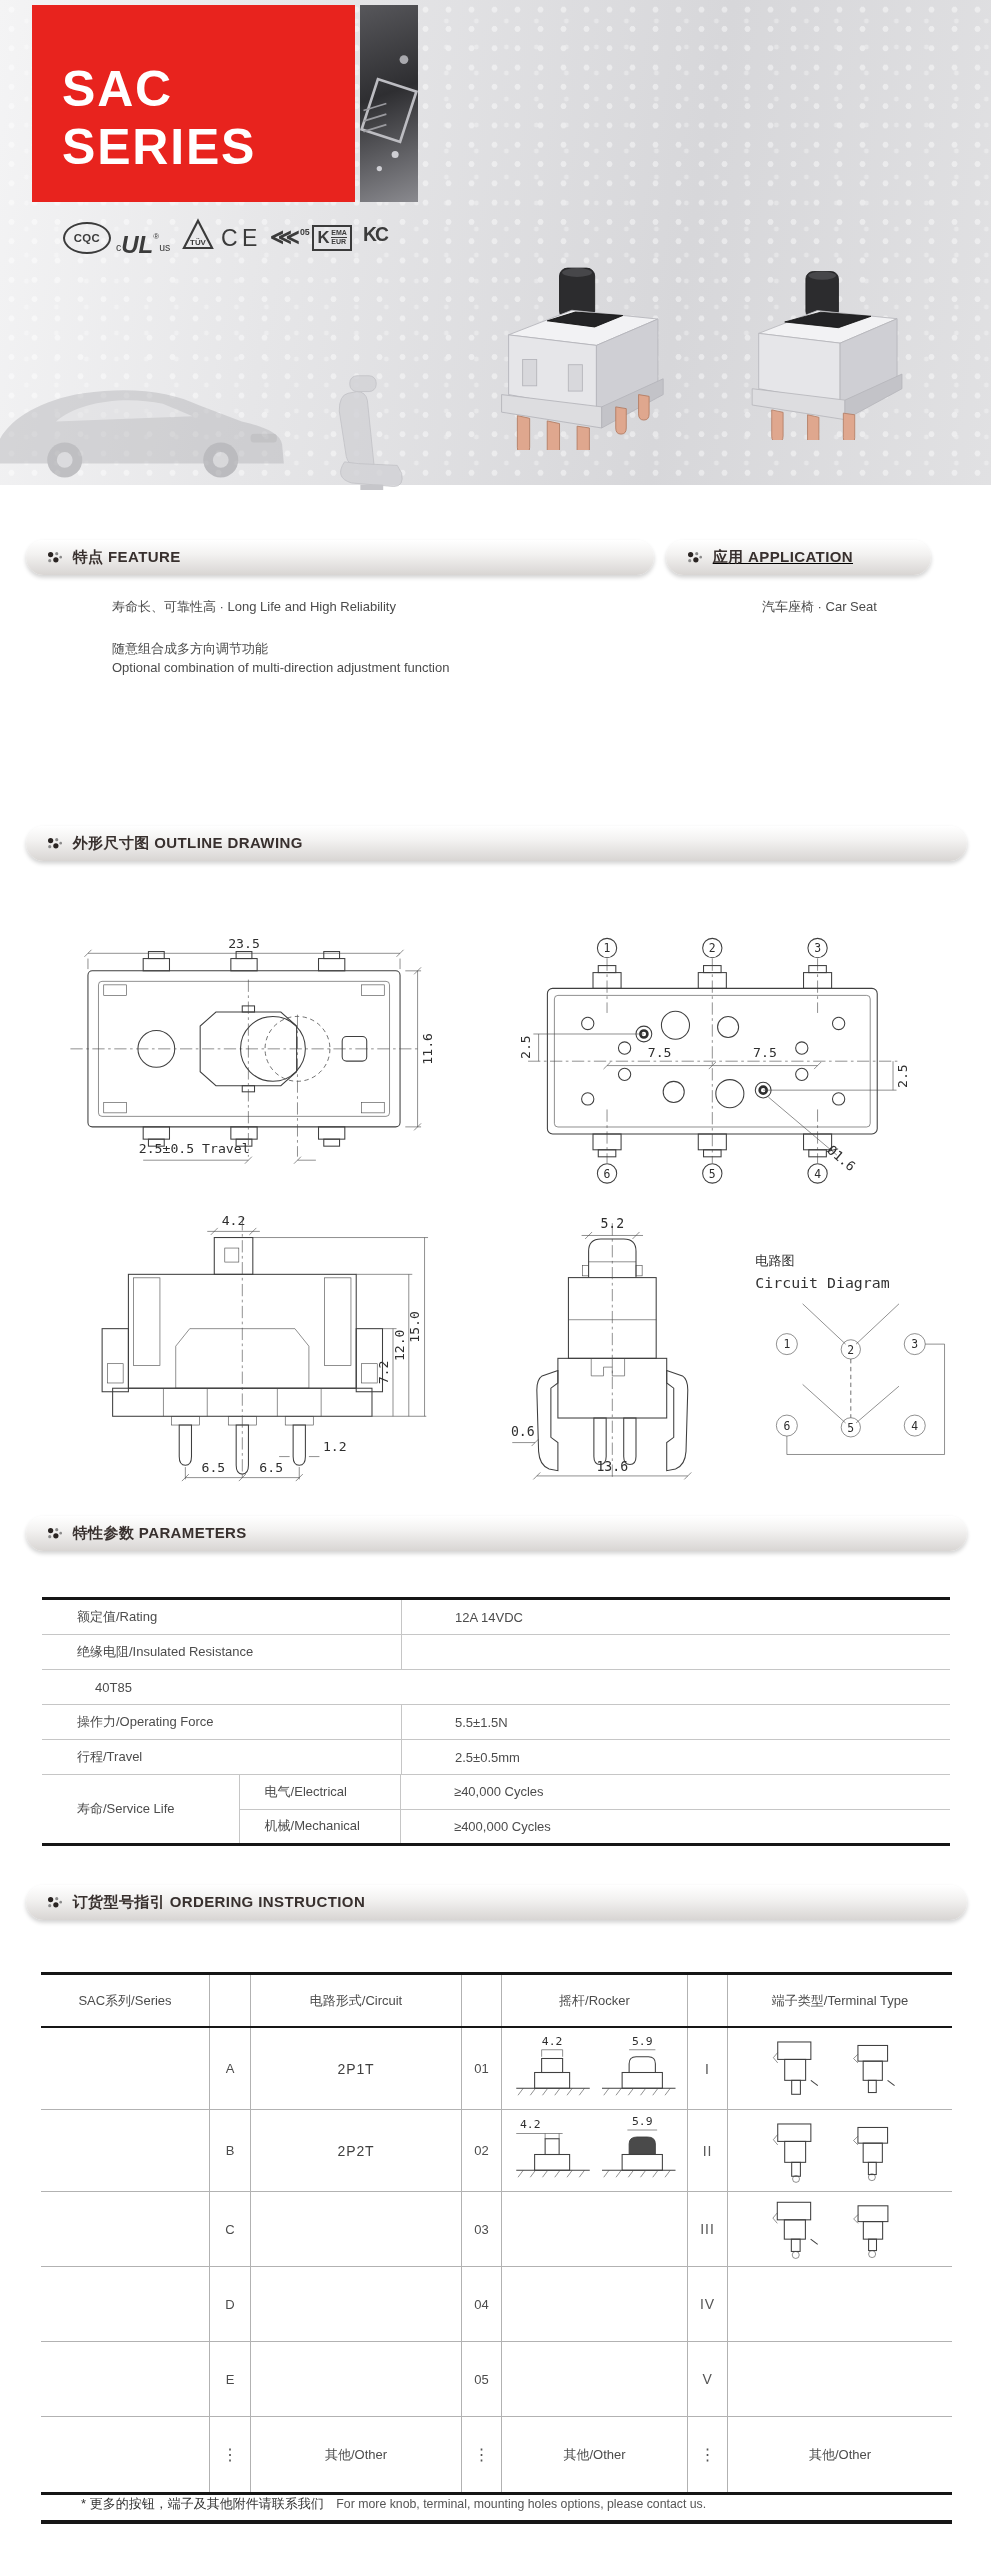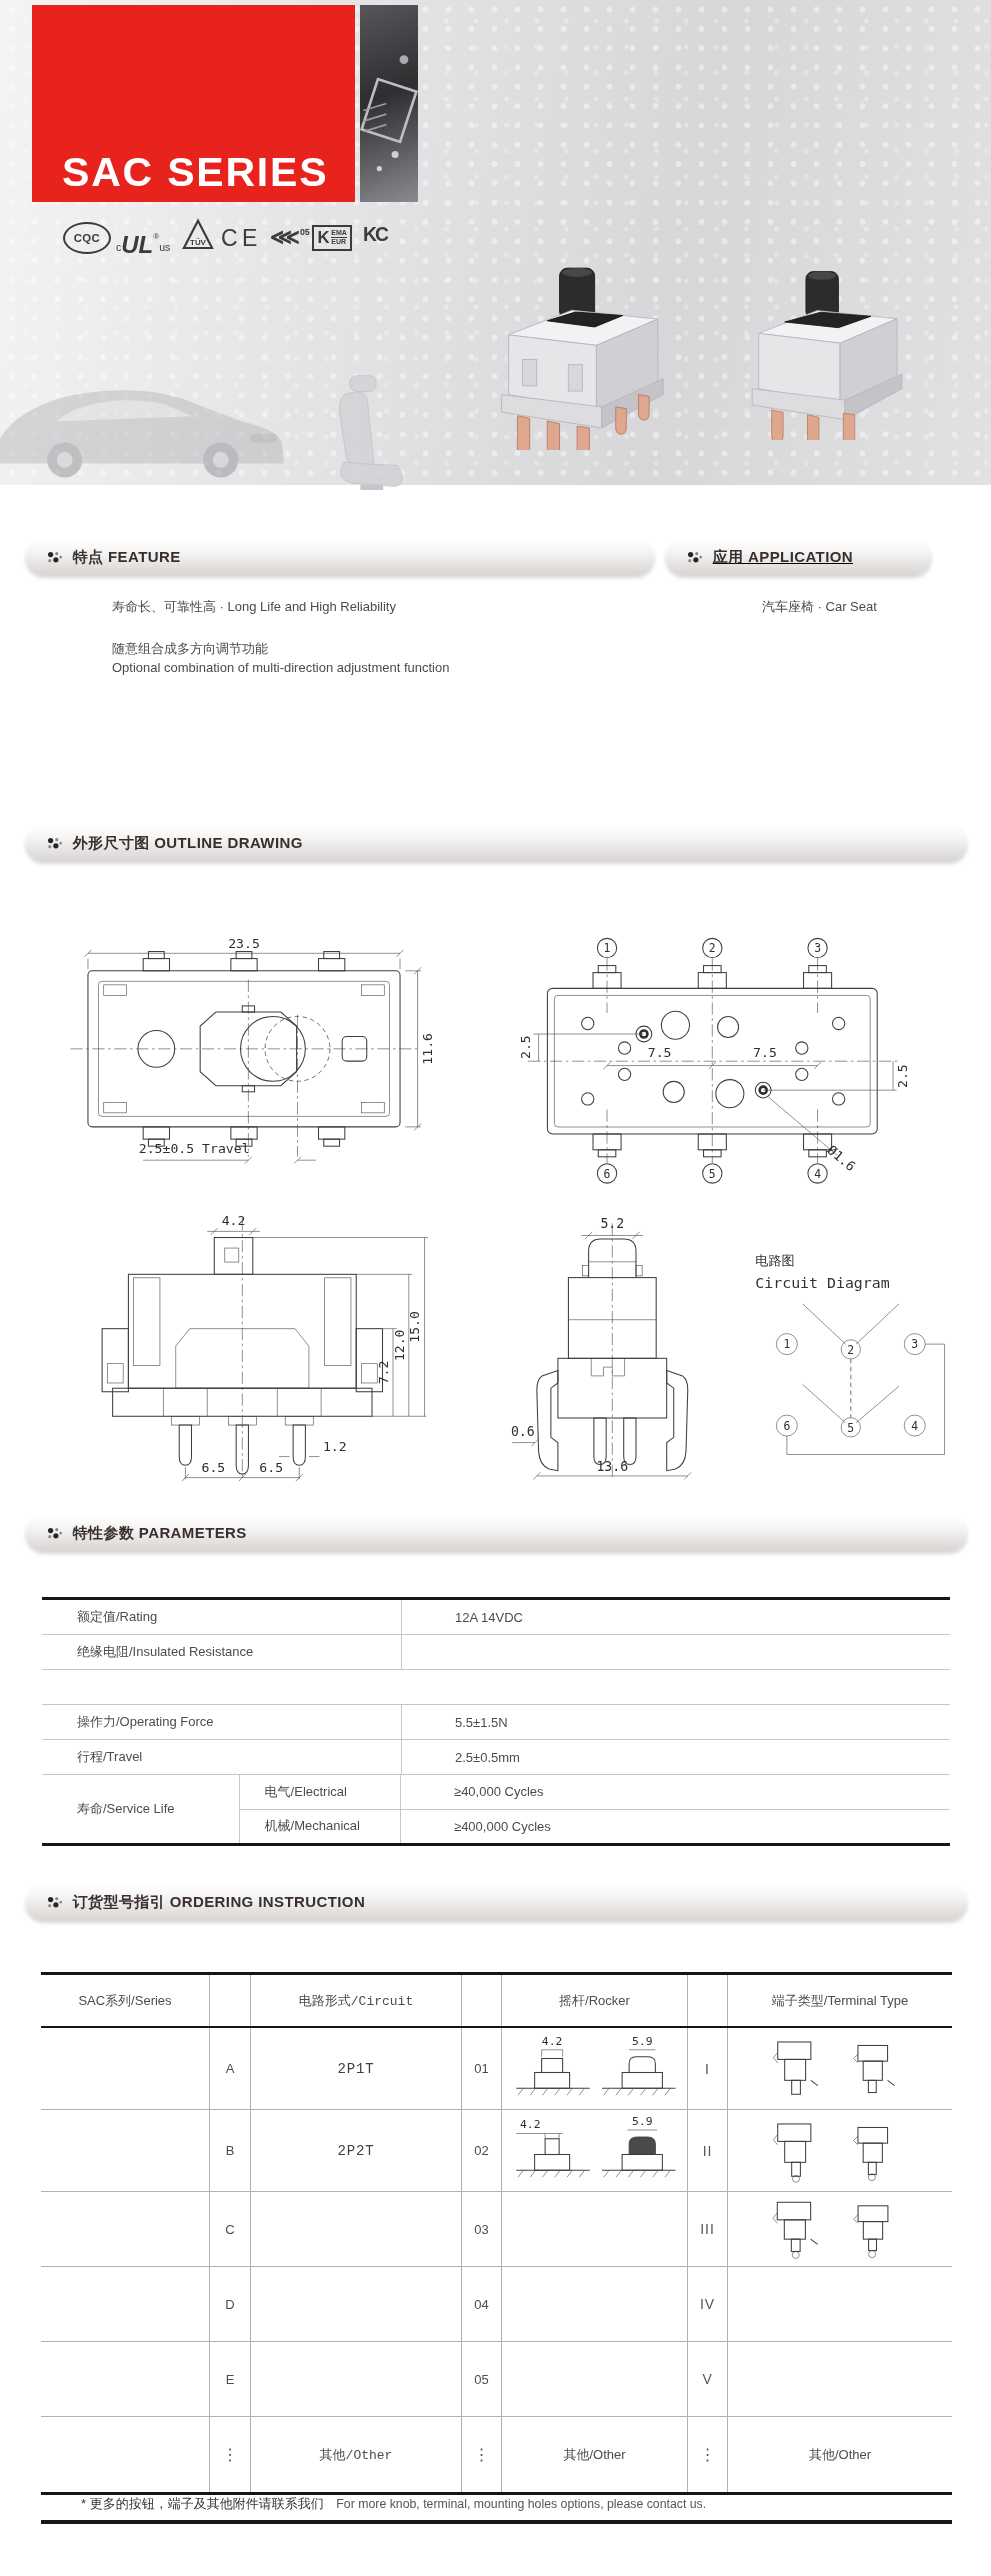--- a/index.html
+++ b/index.html
@@ -7,21 +7,21 @@
         font-family:"Liberation Sans",sans-serif;}
   .abs{position:absolute;}
   
   .band{left:0;top:0;width:991px;height:485px;
         background:linear-gradient(100deg,#f4f4f5 0%,#e6e6e8 30%,#d7d7da 68%,#e1e1e3 100%);}
   .band-dots{left:0;top:0;width:991px;height:485px;opacity:.5;
         background-image:radial-gradient(circle,rgba(255,255,255,.85) 2.6px,rgba(255,255,255,0) 3.3px),
                          radial-gradient(circle,rgba(255,255,255,.6) 2.1px,rgba(255,255,255,0) 2.8px);
         background-size:23px 19.3px,30px 26px;background-position:0 0,11.4px 8px;}
   .red-block{left:32px;top:5.3px;width:323px;height:197px;background:#e8231e;}
-  .sac-title{position:absolute;left:30px;bottom:6px;color:#ffffff;font-size:41px;font-weight:600;
+  .sac-title{position:absolute;left:30px;bottom:26px;color:#ffffff;font-size:50px;font-weight:600;
         letter-spacing:1.8px;font-family:"Liberation Sans",sans-serif;}
   .photo-strip{left:360px;top:5.3px;width:58px;height:197px;
         background:linear-gradient(160deg,#57575b 0%,#2e2e31 45%,#8a8a8f 100%);overflow:hidden;}
   
   .logo{color:#3b3b3b;display:flex;align-items:center;justify-content:center;}
   .cqc-oval{width:44px;height:28px;border:2.2px solid #3b3b3b;border-radius:50%;
         font-size:11.4px;font-weight:bold;letter-spacing:0.4px;}
   .ul-wrap{font-size:10.5px;align-items:flex-end;}
   .ul-main{font-size:24px;font-weight:bold;font-style:italic;line-height:17.5px;}
   .ul-reg{font-size:8px;vertical-align:top;position:relative;top:-12.3px;}
@@ -53,21 +53,21 @@
   .psublabel{width:161px;border-right:0.9px solid #c6c6c6;display:flex;align-items:center;
         padding-left:24.6px;box-sizing:border-box;font-size:13px;color:#4c4c4c;}
   
   .otable{border-top:3.5px solid #161616;border-bottom:3.5px solid #161616;box-sizing:border-box;}
   .orow{display:flex;border-bottom:0.9px solid #b2b2b2;}
   .orow.hdr{height:51px;border-bottom:2.6px solid #161616;}
   .orow.last{border-bottom:none;}
   .ocell{display:flex;align-items:center;justify-content:center;border-right:0.9px solid #b2b2b2;
         box-sizing:border-box;font-size:13px;color:#4c4c4c;}
   .ocell.end{border-right:none;}
-  .c1{width:169px;}.c2{width:41px;}.c3{width:211px;font-family:Liberation Mono, monospace;}.c4{width:40px;}.c5{width:186px;}.c6{width:40px;}
+  .c1{width:169px;}.c2{width:41px;}.c3{width:211px;}.c4{width:40px;}.c5{width:186px;}.c6{width:40px;}
   .c7{flex:1;}
   .rA{height:81px;}.rB{height:81px;}.rC{height:74px;}.rD{height:74px;}.rE{height:74px;}.rO{height:75px;}
   .circuit-code{font-size:14px;letter-spacing:0.9px;color:#3f3f3f;}
   .roman{font-size:14px;color:#555;letter-spacing:0.9px;}
   .vdots{font-size:16px;color:#555;}
   
   .foot-line{background:#161616;height:3.5px;}
   .foot-zh{font-size:13px;color:#333;margin-left:20px;}
   .foot-en{font-size:12.3px;color:#555;}
   
@@ -464,20 +464,21 @@
 
   <div class="abs ptable" style="left:42px;top:1597px;width:908px;">
     <div class="prow">
       <div class="plabel">额定值/Rating</div>
       <div class="pvalue">12A 14VDC</div>
     </div>
     <div class="prow">
       <div class="plabel">绝缘电阻/Insulated Resistance</div>
     </div>
     <div class="prow">
+      <div class="pvalue">40T85</div>
     </div>
     <div class="prow">
       <div class="plabel">操作力/Operating Force</div>
       <div class="pvalue">5.5±1.5N</div>
     </div>
     <div class="prow">
       <div class="plabel">行程/Travel</div>
       <div class="pvalue">2.5±0.5mm</div>
     </div>
     <div class="prow tall">

